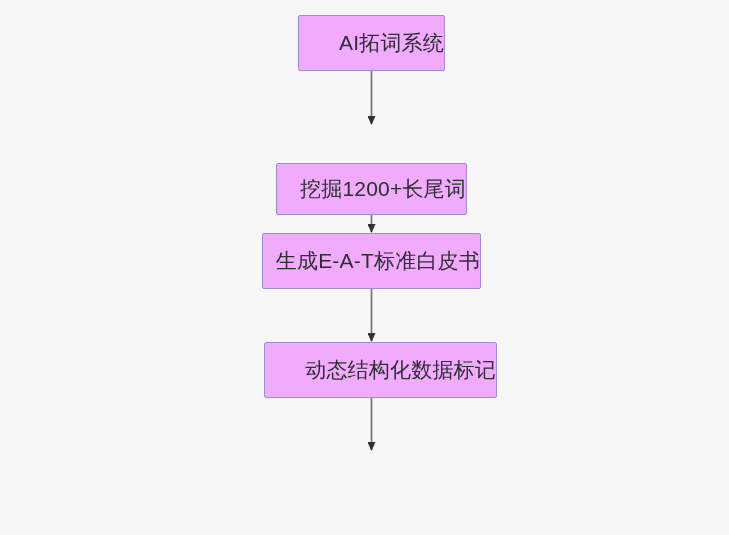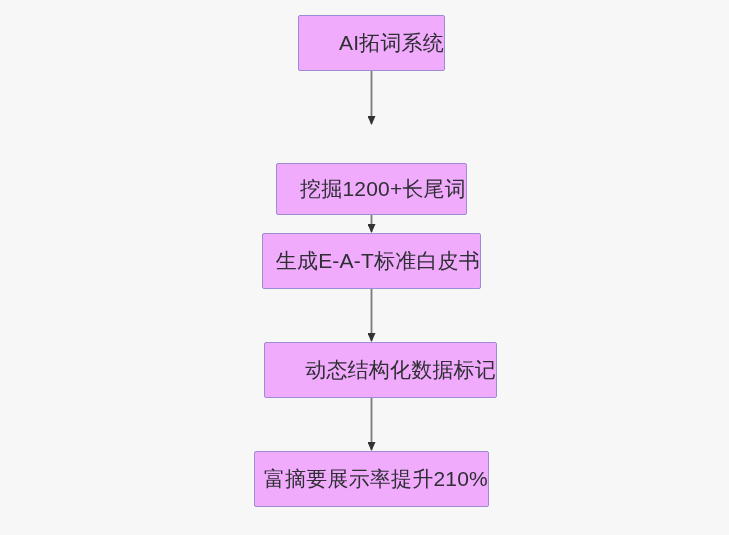--- a/index.html
+++ b/index.html
@@ -85,17 +85,14 @@
   </div>
 
   <div class="node" id="node-n3" style="left:262px; top:233px; width:219px; height:56px;padding-left:35px;">
     <span class="node-label">生成E-A-T标准白皮书</span>
   </div>
 
   <div class="node" id="node-n4" style="left:264px; top:342px; width:233px; height:56px;">
     <span class="node-label">动态结构化数据标记</span>
   </div>
 
-  <div class="node" id="node-n5" style="left:254px; top:451px; width:235px; height:56px;">
-    <span class="node-label">富摘要展示率提升210%</span>
-  </div>
 
 </div>
 
 </body></html>

